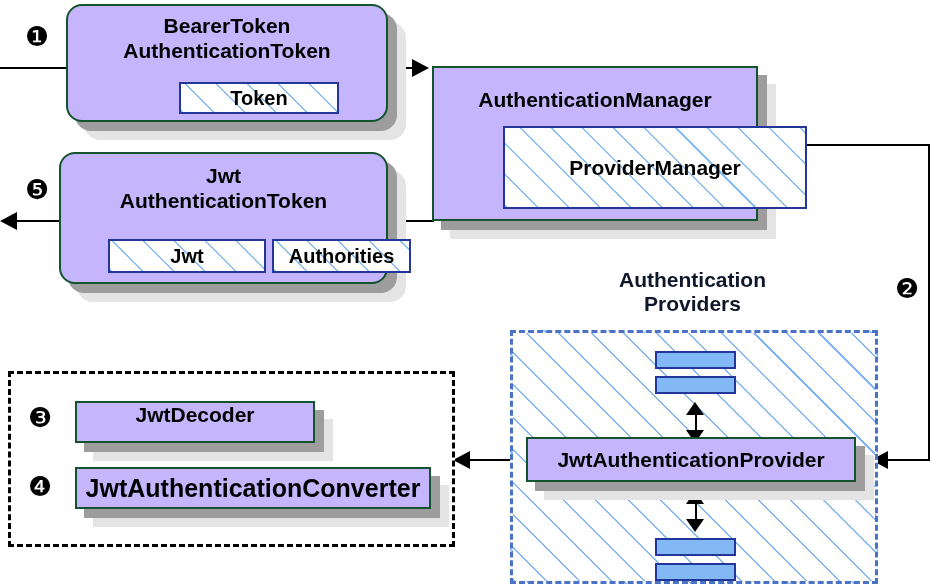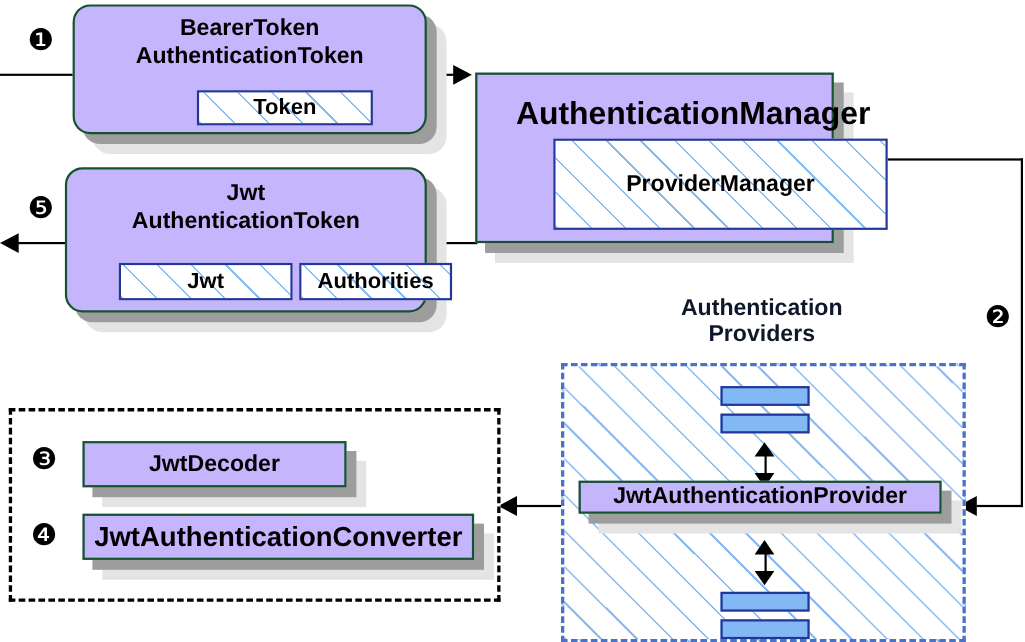--- a/index.html
+++ b/index.html
@@ -199,21 +199,21 @@
   <div class="blue-box rounded shadow2-round" style="left:59px; top:152px; width:329px; height:132px;">
     <div class="box-title" style="top:10px; font-size:21px; line-height:1.18;">
       <div>Jwt</div>
       <div>AuthenticationToken</div>
     </div>
     <div class="hatch-box" style="left:16px; top:85px; width:158px; height:34px; font-size:20px;">Jwt</div>
     <div class="hatch-box" style="left:180px; top:85px; width:139px; height:34px; font-size:20px;">Authorities</div>
   </div>
 
   <div class="blue-box shadow2" style="left:432px; top:66px; width:326px; height:155px;">
-    <div class="box-title" style="top:20px; font-size:29px;padding-left:35px;">AuthenticationManager</div>
+    <div class="box-title" style="top:20px; font-size:21px;">AuthenticationManager</div>
     <div class="hatch-box" style="left:38px; top:58px; width:304px; height:83px; font-size:21px;">ProviderManager</div>
   </div>
 
   <div class="plain-label" style="left:585px; top:268px; width:215px; font-size:21px;">
     <div>Authentication</div>
     <div>Providers</div>
   </div>
 
   <div class="providers-box" style="left:510px; top:330px; width:368px; height:254px;">
 
@@ -225,27 +225,27 @@
     <div class="arrow-head arrow-down" style="left:173px; top:97px;"></div>
 
     <div class="arrow-head arrow-up" style="left:173px; top:158px;"></div>
     <div class="line-v" style="left:182px; top:161px; height:28px;"></div>
     <div class="arrow-head arrow-down" style="left:173px; top:186px;"></div>
 
     <div class="mini-bar" style="left:142px; top:205px; width:81px; height:18px;"></div>
     <div class="mini-bar" style="left:142px; top:230px; width:81px; height:18px;"></div>
   </div>
 
-  <div class="blue-box shadow2" style="left:526px; top:437px; width:330px; height:30px; z-index:30; display:flex; justify-content:center;">
+  <div class="blue-box shadow2" style="left:526px; top:437px; width:330px; height:45px; z-index:30; display:flex; align-items:center; justify-content:center;">
     <span style="font-size:21px;">JwtAuthenticationProvider</span>
   </div>
 
   <div class="dotted-box" style="left:8px; top:371px; width:447px; height:176px;">
 
-    <div class="blue-box shadow2" style="left:64px; top:27px; width:240px; height:42px; display:flex; align-items:center; justify-content:center;">
+    <div class="blue-box shadow2" style="left:64px; top:27px; width:240px; height:42px; display:flex; align-items:flex-start; justify-content:center;">
       <span style="font-size:21px;">JwtDecoder</span>
     </div>
 
     <div class="blue-box shadow2" style="left:64px; top:93px; width:356px; height:42px; display:flex; align-items:center; justify-content:center;">
       <span style="font-size:25px;">JwtAuthenticationConverter</span>
     </div>
   </div>
 
 </div>
 

